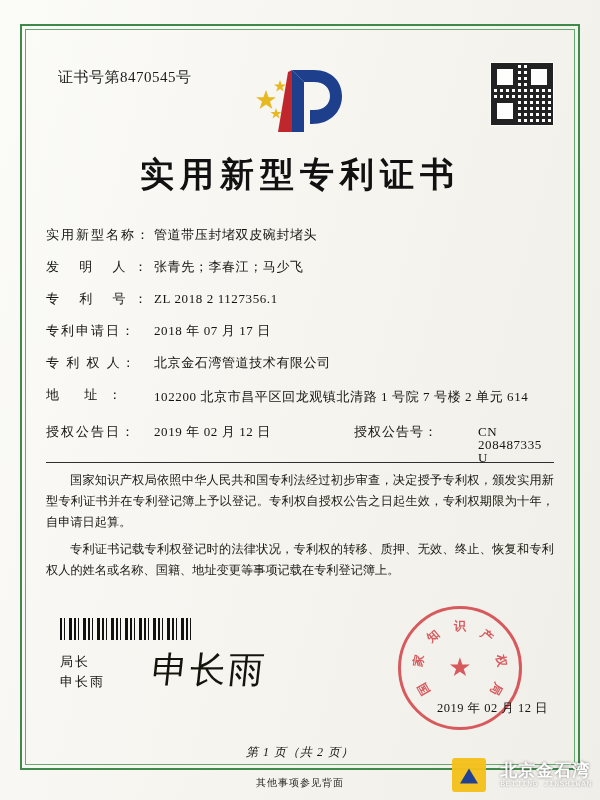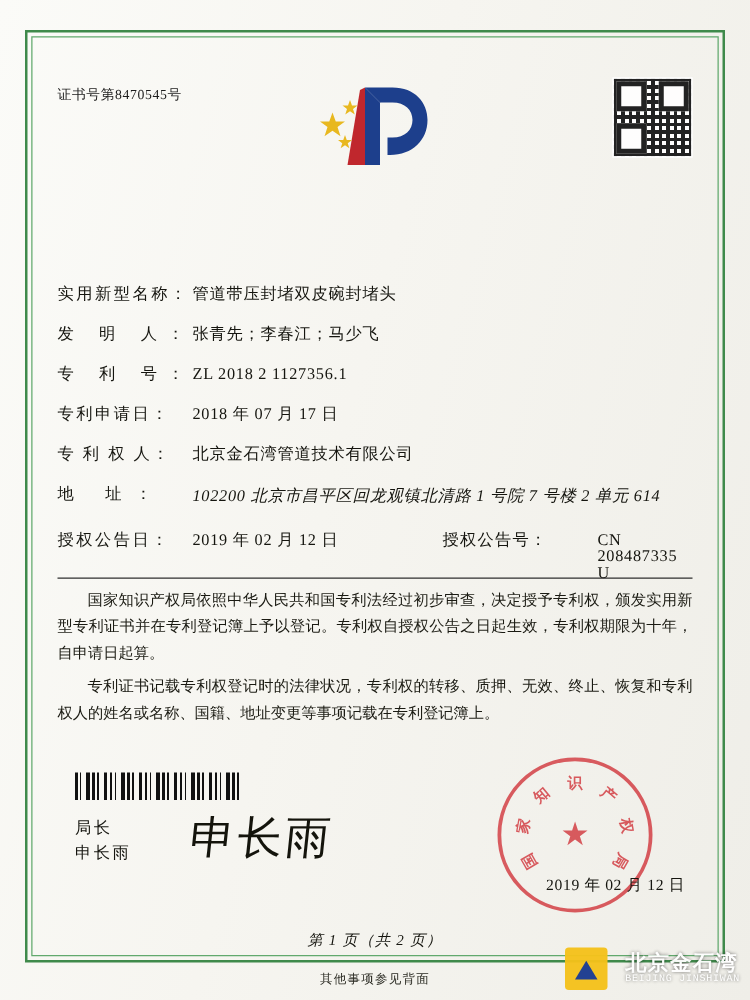--- a/index.html
+++ b/index.html
@@ -32,23 +32,23 @@
     left: 25px;
     top: 29px;
     right: 25px;
     bottom: 35px;
     border: 1px solid #61a96d;
   }
 
   
   .cert-no {
     position: absolute;
-    left: 46px;
+    left: 58px;
     top: 68px;
-    font-size: 11px;
+    font-size: 15px;
     color: #1b1b1b;
     letter-spacing: 0.5px;
   }
   .logo {
     position: absolute;
     left: 248px;
     top: 62px;
     width: 104px;
     height: 72px;
   }
@@ -121,21 +121,21 @@
     letter-spacing: 0.6px;
   }
   .field-row.two .field-value { flex: 0 0 200px; }
   .field-label2 {
     width: 96px;
     flex: 0 0 96px;
     letter-spacing: 1px;
     white-space: nowrap;
   }
   .field-value2 { flex: 1; letter-spacing: 0.6px; margin-left: 28px; }
-  .addr-value { line-height: 1.35; font-style: italic; }
+  .addr-value { line-height: 1.35; }
 
   .divider {
     position: absolute;
     left: 46px;
     right: 46px;
     top: 462px;
     border-top: 1px solid #2f2f2f;
   }
 
   .body-text {
@@ -304,20 +304,21 @@
     <path d="M40 10 L44 8 L44 70 L30 70 Z" fill="#c0272d"></path>
     <polygon points="18,28 20.6,35.2 28,35.2 22,39.6 24.4,47 18,42.6 11.6,47 14,39.6 8,35.2 15.4,35.2" fill="#e8b820"></polygon>
     <polygon points="32,18 33.6,22.4 38,22.4 34.4,25.2 35.8,29.6 32,26.9 28.2,29.6 29.6,25.2 26,22.4 30.4,22.4" fill="#e8b820"></polygon>
     <polygon points="28,46 29.4,50 33.6,50 30.2,52.6 31.5,56.6 28,54.1 24.5,56.6 25.8,52.6 22.4,50 26.6,50" fill="#e8b820"></polygon>
   </svg>
 
   <div class="qr">
       <div class="qr-bl"></div>
     </div>
 
+  <div class="title">实用新型专利证书</div>
 
   <div class="fields">
     <div class="field-row">
       <div class="field-label">实用新型名称：</div>
       <div class="field-value">管道带压封堵双皮碗封堵头</div>
     </div>
     <div class="field-row">
       <div class="field-label sp1">发 明 人：</div>
       <div class="field-value">张青先；李春江；马少飞</div>
     </div>

